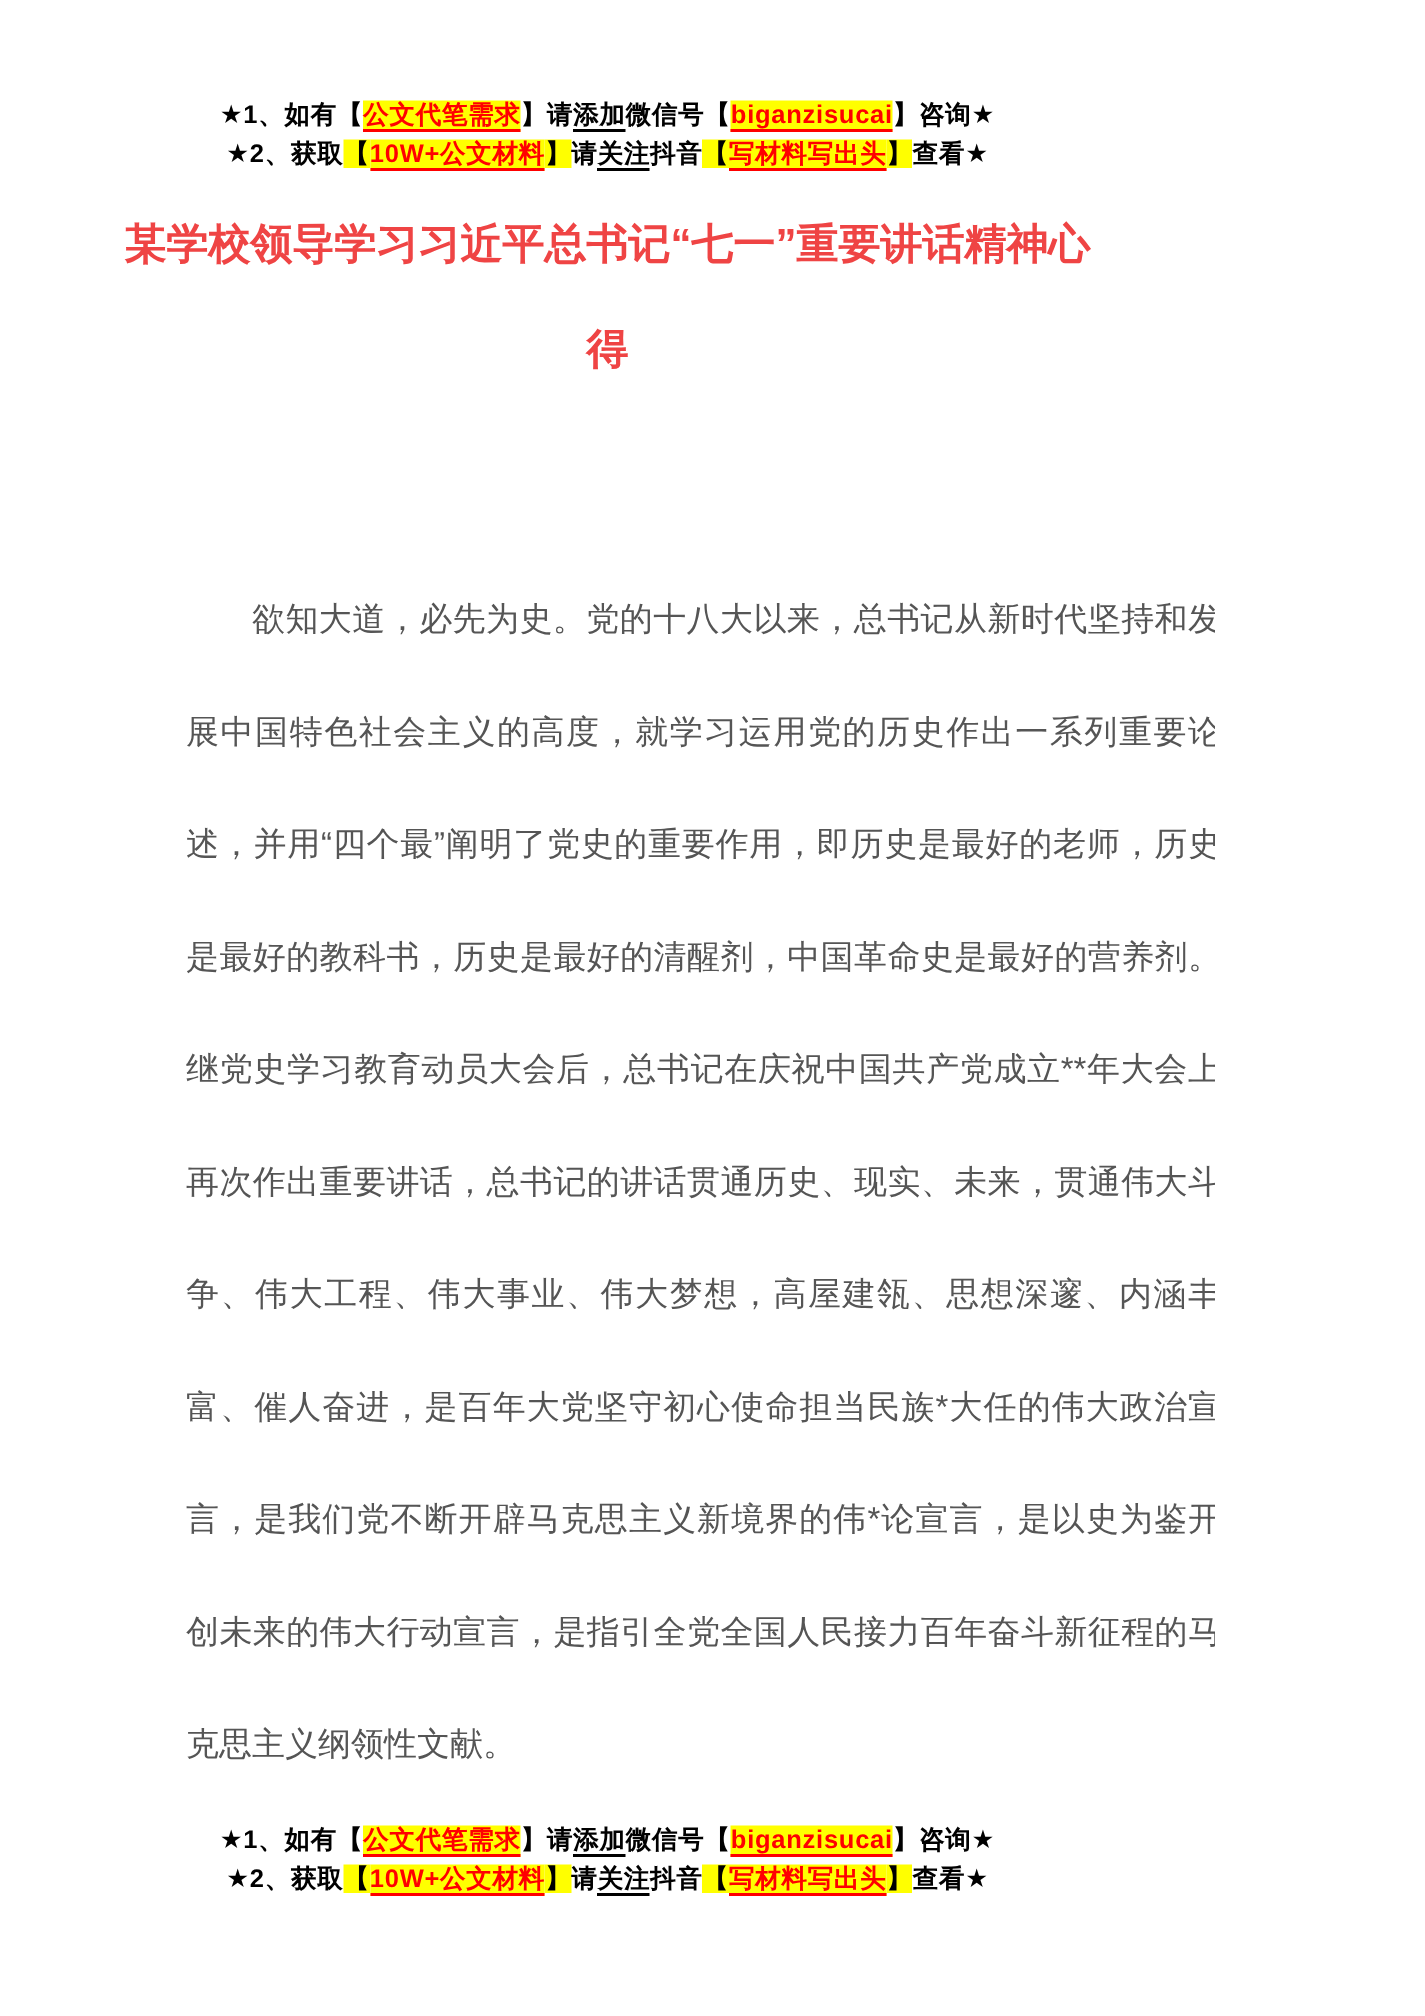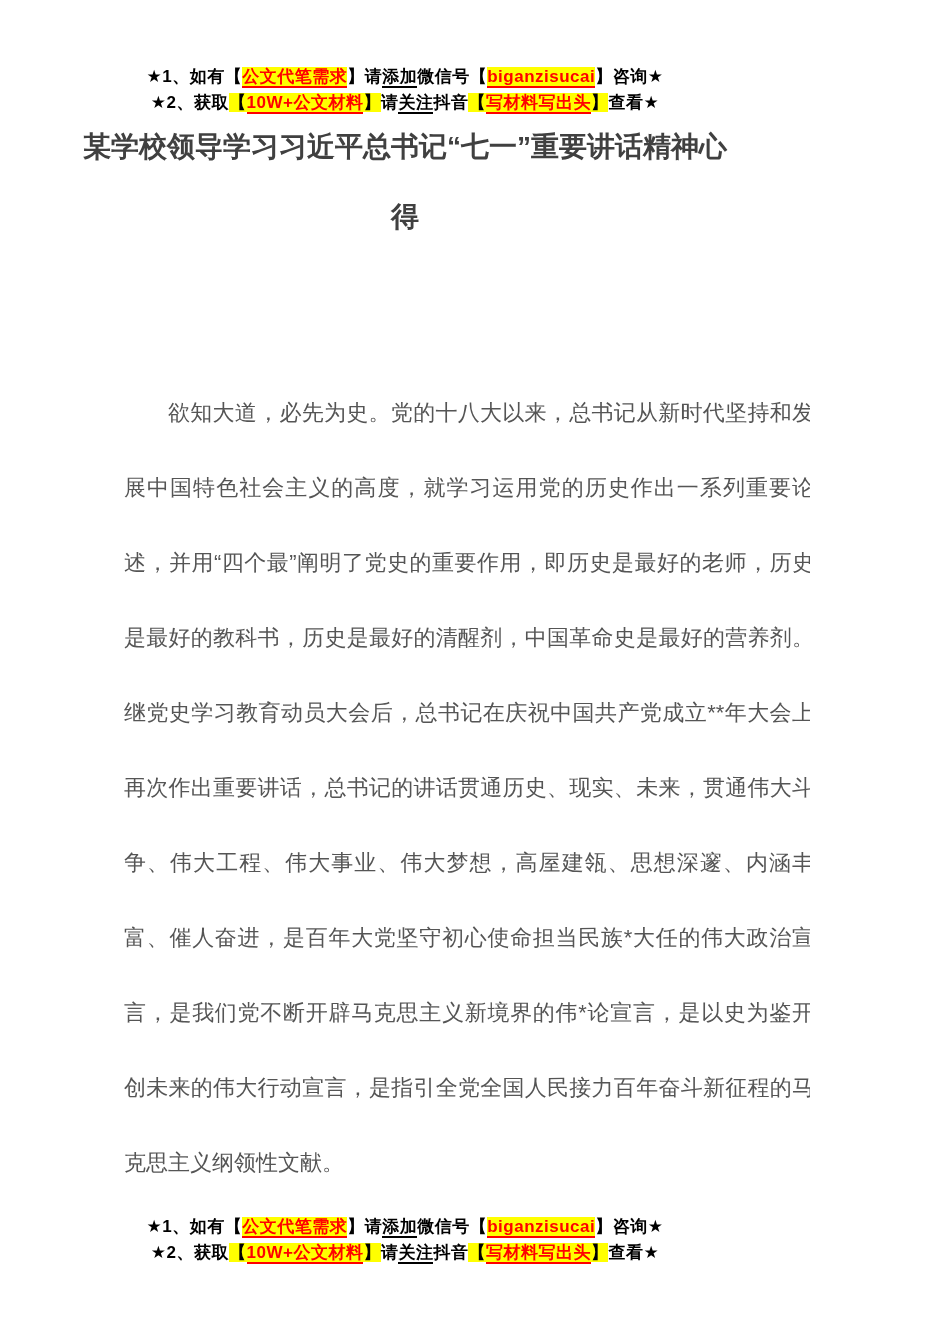--- a/index.html
+++ b/index.html
@@ -26,26 +26,26 @@
   .notice-bottom{top:1214px;}
   .notice-line{white-space:nowrap;}
   .seg-plain{color:#000000;}
   .seg-u{color:#000000;border-bottom:2px solid #000000;}
   .seg-hl{background:#ffff00;color:#000000;}
   .seg-hl-red-u{background:#ffff00;color:#ff0000;border-bottom:2px solid #ff0000;}
   
   .doc-title{
     position:absolute;
     left:80px; right:80px;
-    top:112px;
+    top:128px;
     margin:0;
     text-align:center;
     font-size:28px;
     font-weight:bold;
-    color:#404040;
+    color:#ef4444;
     line-height:70px;
   }
   .title-line{display:block;}
   
   .doc-body{
     position:absolute;
     left:124px;
     width:690px;
     top:375px;
     margin:0;

